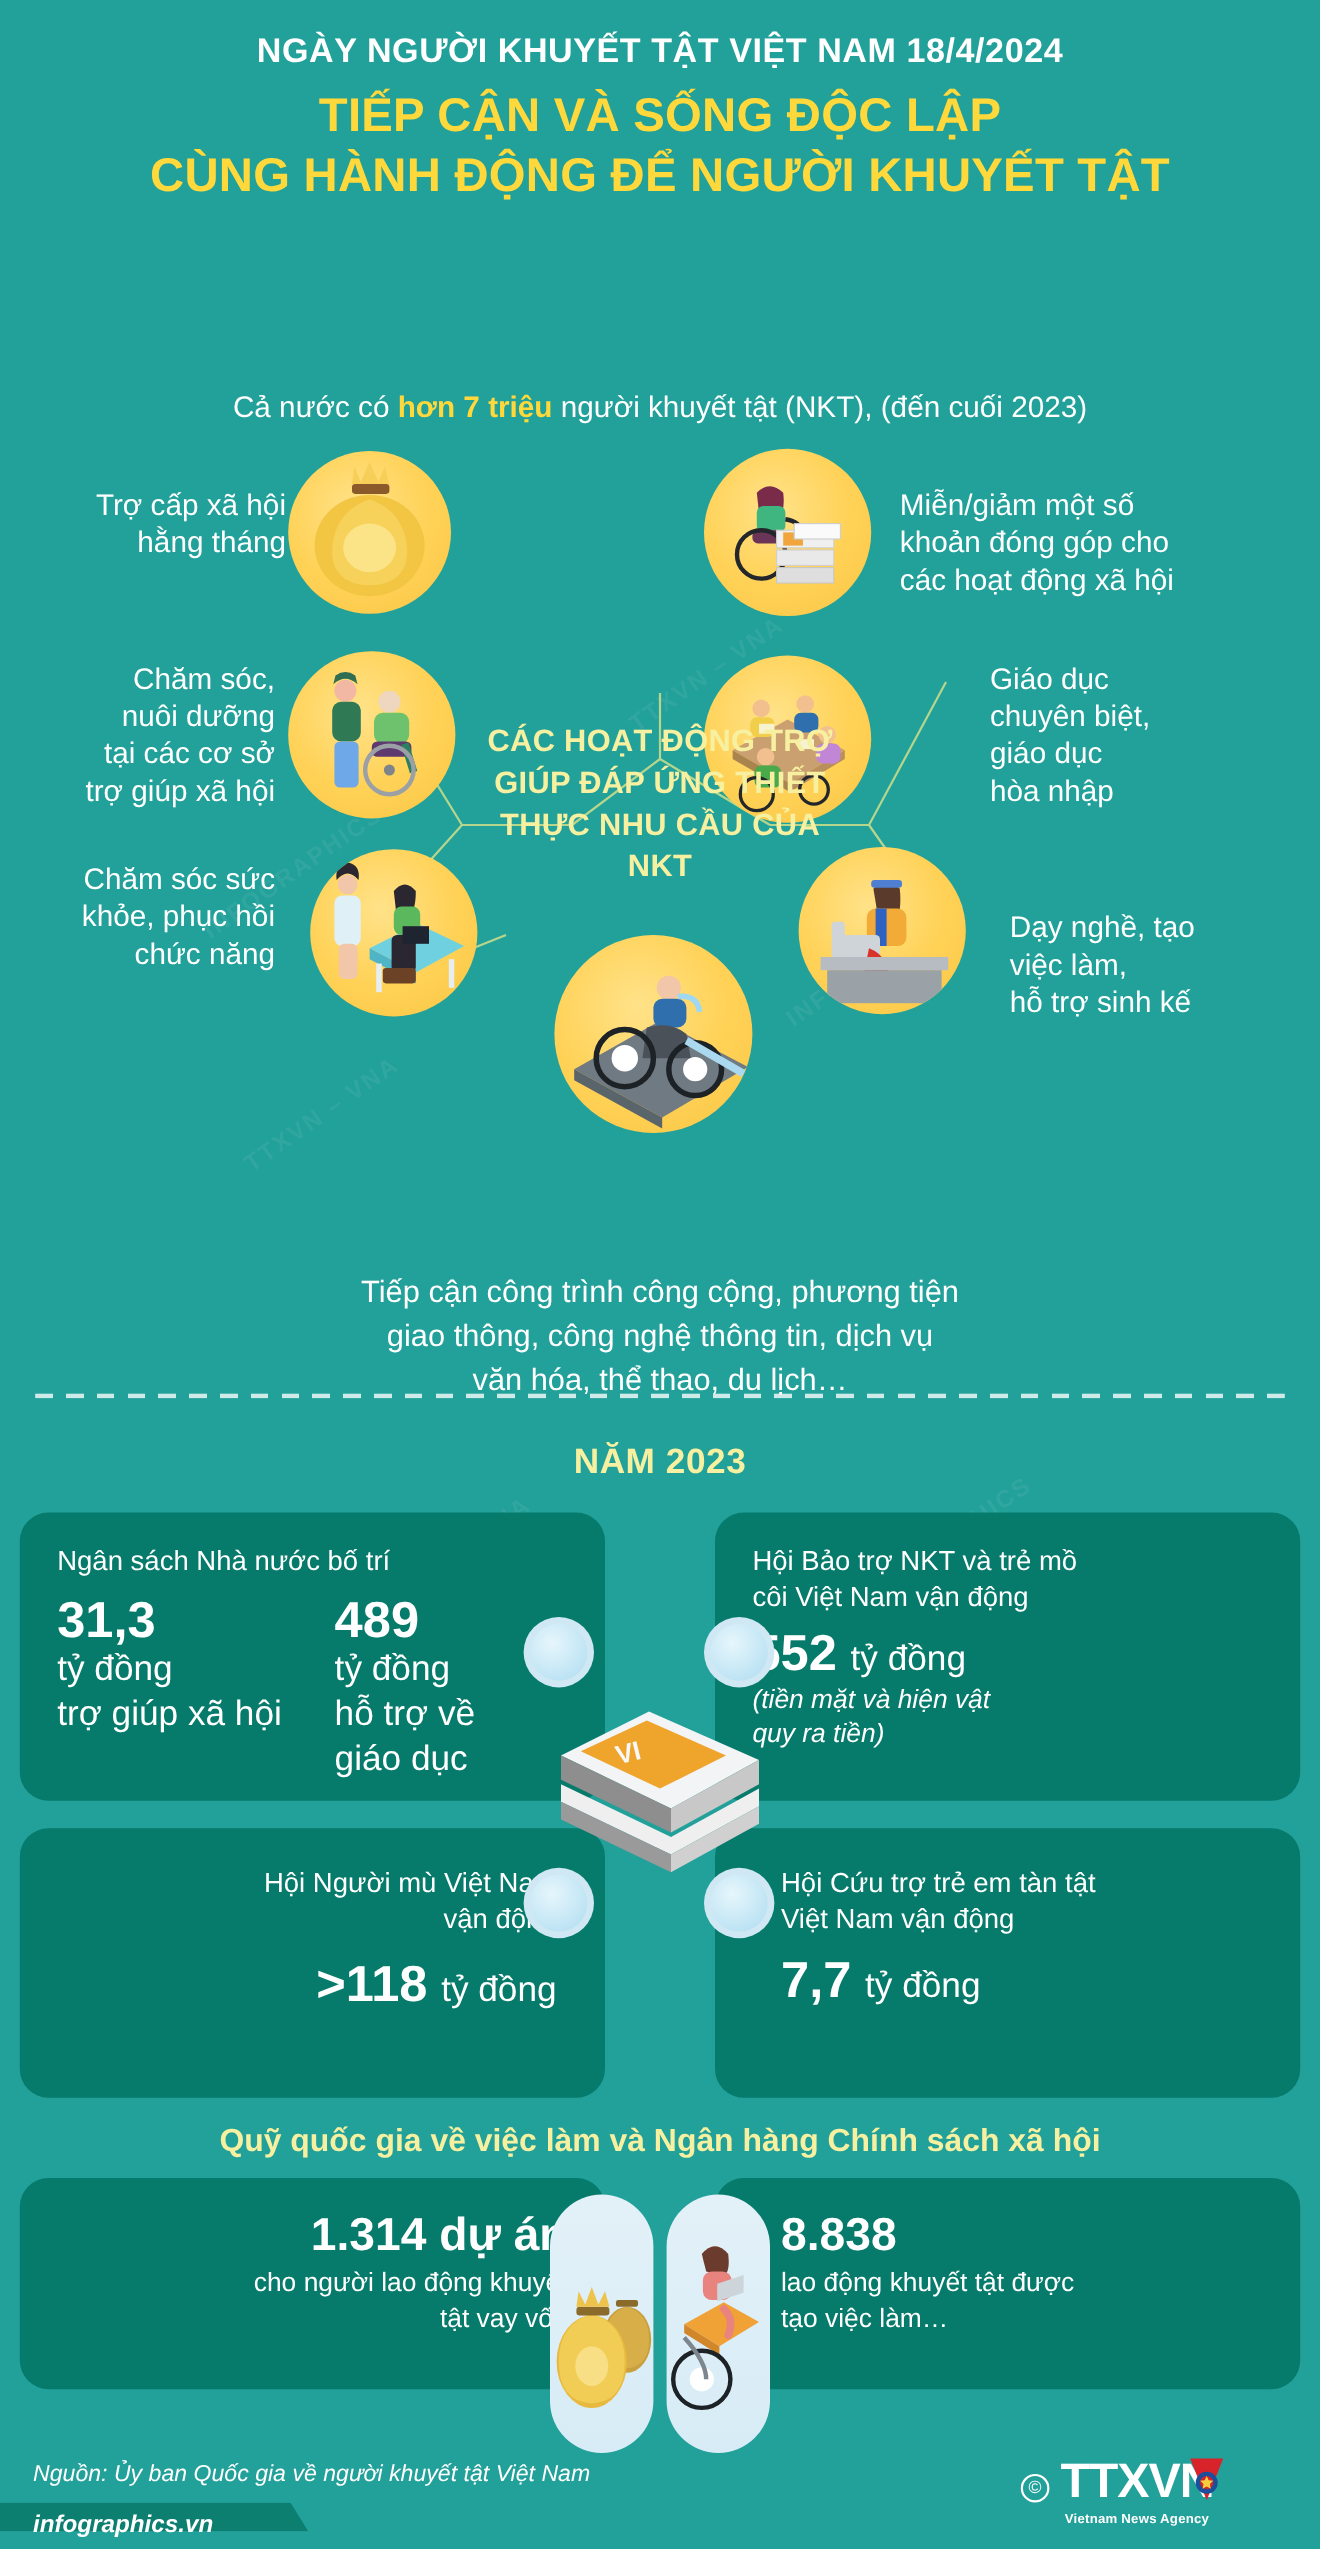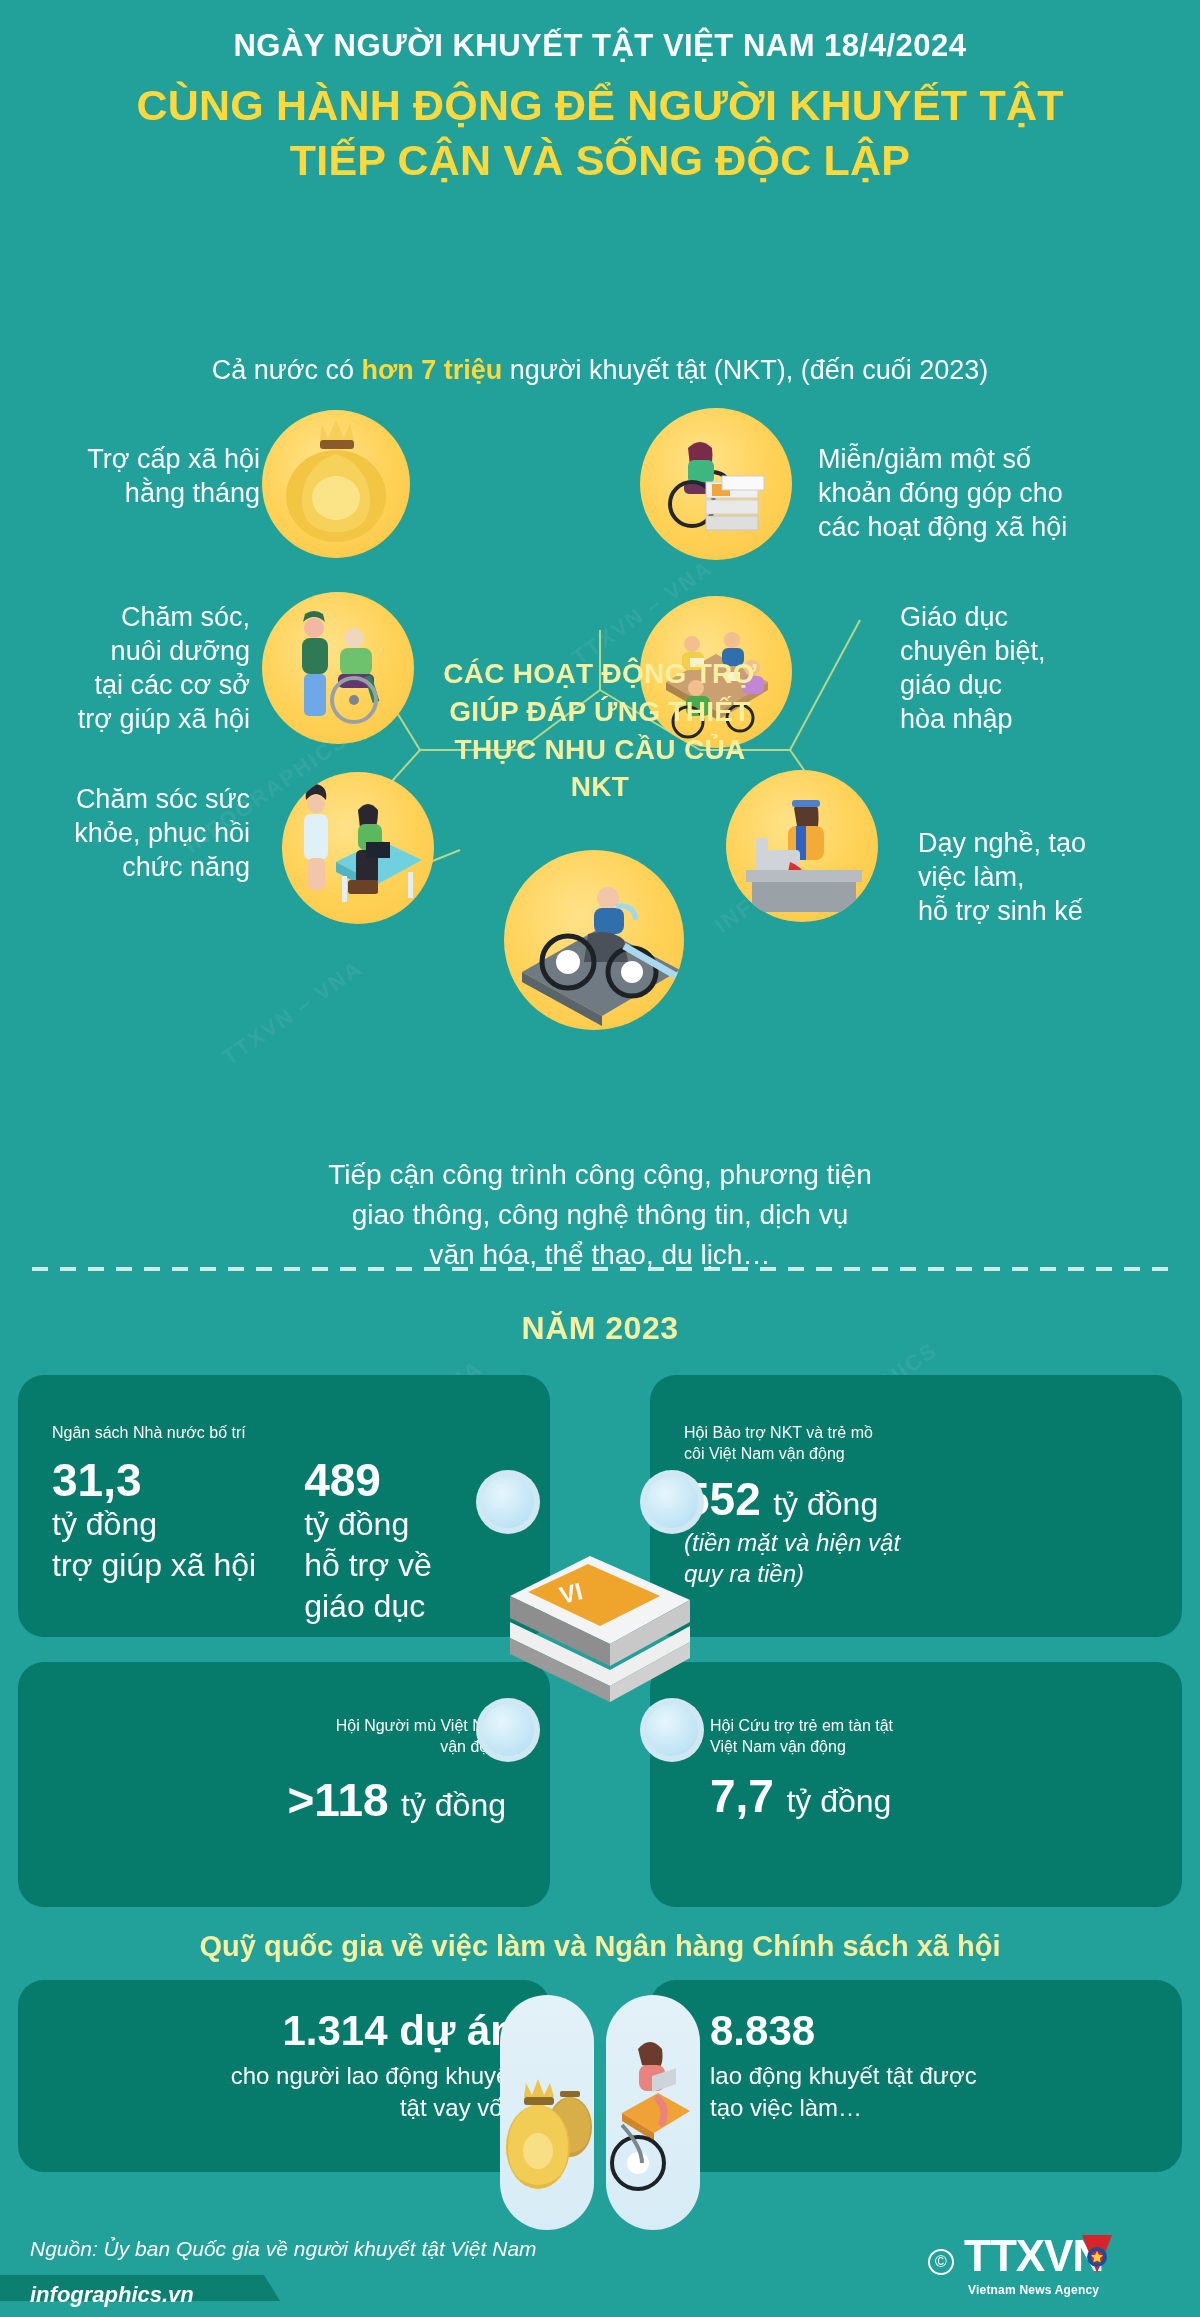--- a/index.html
+++ b/index.html
@@ -70,21 +70,21 @@
   
   .card {
     position:absolute; background:#067a6b; border-radius:26px;
   }
   .card.tl { left:18px;  top:1375px; width:532px; height:262px; }
   .card.tr { left:650px; top:1375px; width:532px; height:262px; }
   .card.bl { left:18px;  top:1662px; width:532px; height:245px; }
   .card.br { left:650px; top:1662px; width:532px; height:245px; }
 
   .c-pad { padding:28px 34px; }
-  .c-title { font-size:16px; line-height:1.3; font-weight:400;margin-top:20px; }
+  .c-title { font-size:25px; line-height:1.3; font-weight:400; }
   .big { font-size:46px; font-weight:800; line-height:1.05; }
   .small { font-size:32px; font-weight:400; line-height:1.28; }
   .ital { font-style:italic; font-size:24px; line-height:1.3; }
   .rt { text-align:right; }
 
   .two-col { display:flex; gap:48px; margin-top:12px; }
   .two-col > div { flex:0 0 auto; }
 
   
   .centerpiece { position:absolute; left:470px; top:1470px; width:260px; height:300px; }
@@ -168,22 +168,22 @@
 
   <div class="wm" style="left:170px; top:780px;">INFOGRAPHICS</div>
   <div class="wm" style="left:560px; top:600px;">TTXVN – VNA</div>
   <div class="wm" style="left:700px; top:860px;">INFOGRAPHICS</div>
   <div class="wm" style="left:210px; top:1000px;">TTXVN – VNA</div>
   <div class="wm" style="left:330px; top:1400px;">TTXVN – VNA</div>
   <div class="wm" style="left:760px; top:1390px;">INFOGRAPHICS</div>
 
   <div class="hdr-date">NGÀY NGƯỜI KHUYẾT TẬT VIỆT NAM 18/4/2024</div>
   <div class="hdr-title">
+    <div>TIẾP CẬN VÀ SỐNG ĐỘC LẬP</div>
     <div>CÙNG HÀNH ĐỘNG ĐỂ NGƯỜI KHUYẾT TẬT</div>
-    <div>TIẾP CẬN VÀ SỐNG ĐỘC LẬP</div>
   </div>
 
   <div class="subhead">
     <span>Cả nước có </span><b>hơn 7 triệu</b><span> người khuyết tật (NKT), (đến cuối 2023)</span>
   </div>
 
   <div class="wheel">
 
     <svg class="conn" viewBox="0 0 1200 830">
       <g stroke="#cfe08a" stroke-width="2" fill="none" opacity=".85">

